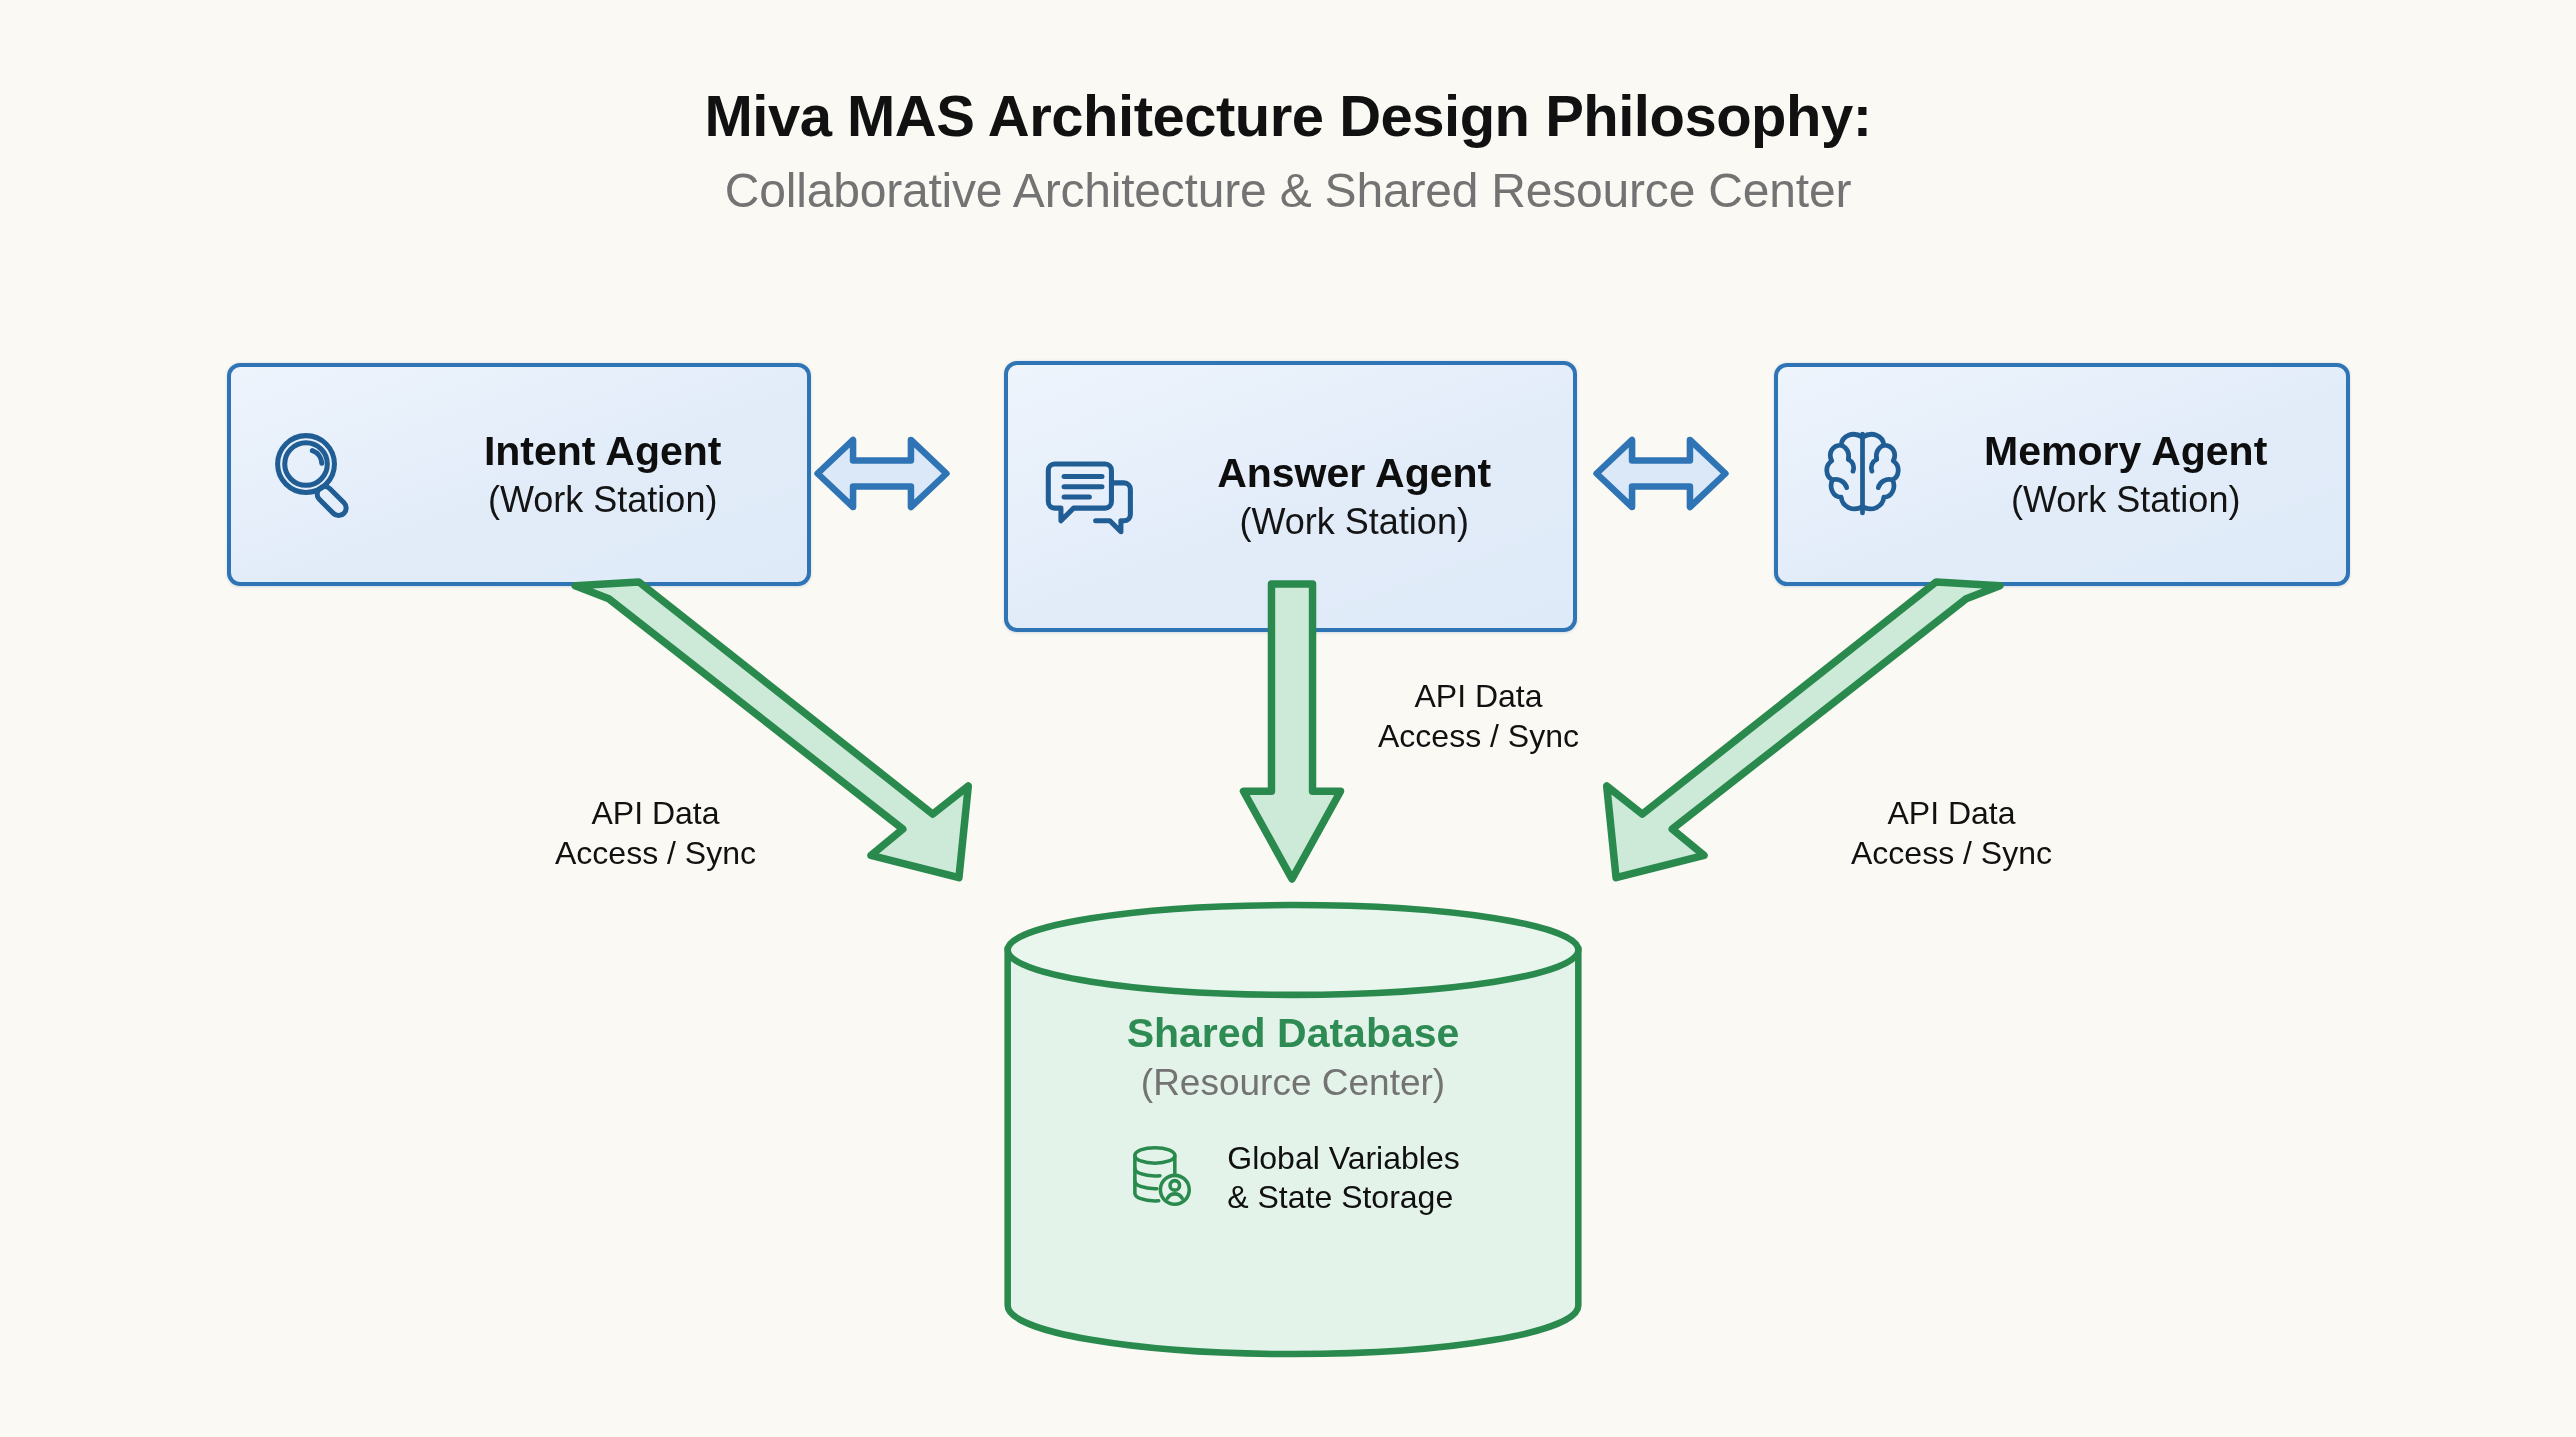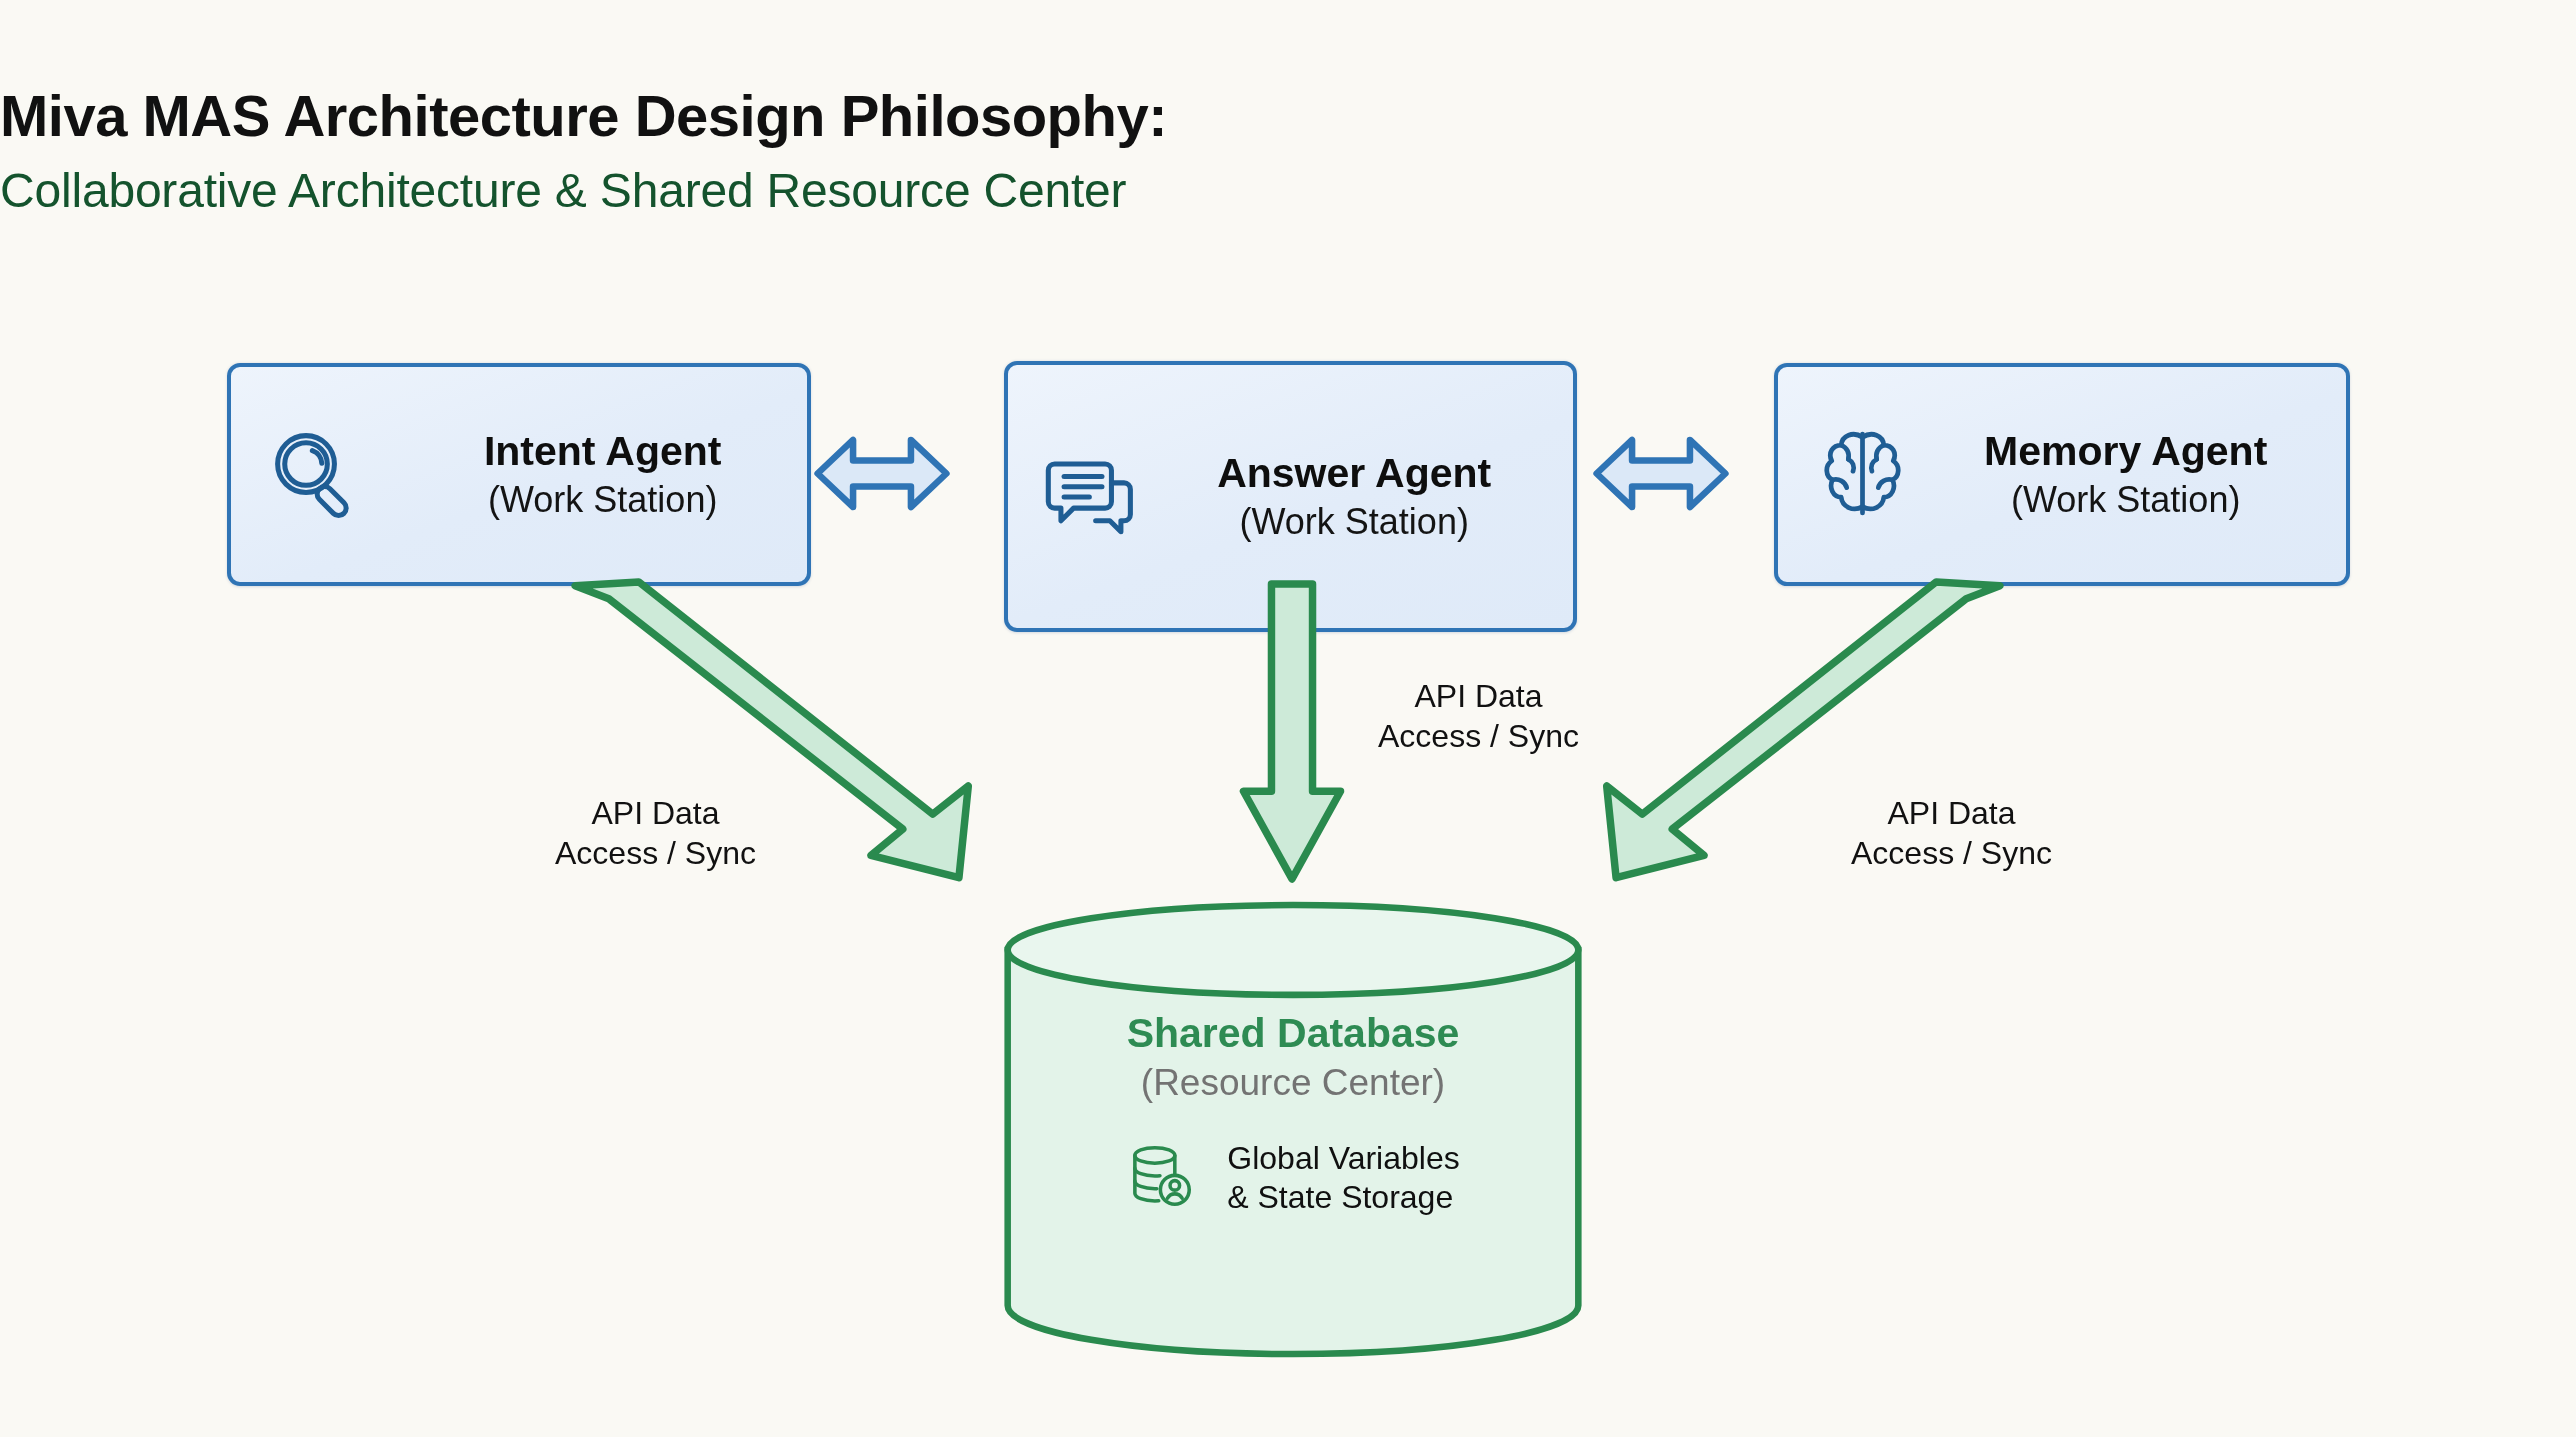--- a/index.html
+++ b/index.html
@@ -15,34 +15,34 @@
     overflow: hidden;
     font-family: "Liberation Sans", sans-serif;
   }
 
   
   #title-block {
     position: absolute;
     top: 86px;
     left: 0;
     width: 2576px;
-    text-align: left;
+    text-align: center;
   }
   #main-title {
     font-size: 58px;
     font-weight: bold;
     color: #111111;
     letter-spacing: -0.5px;
     line-height: 1.05;
   }
   #sub-title {
     margin-top: 19px;
     font-size: 48px;
     font-weight: normal;
-    color: #14532d;
+    color: #737373;
     letter-spacing: -0.2px;
     line-height: 1.05;
   }
 
   
   .agent-box {
     position: absolute;
     box-sizing: border-box;
     border: 4.7px solid #2f74b5;
     border-radius: 13px;

